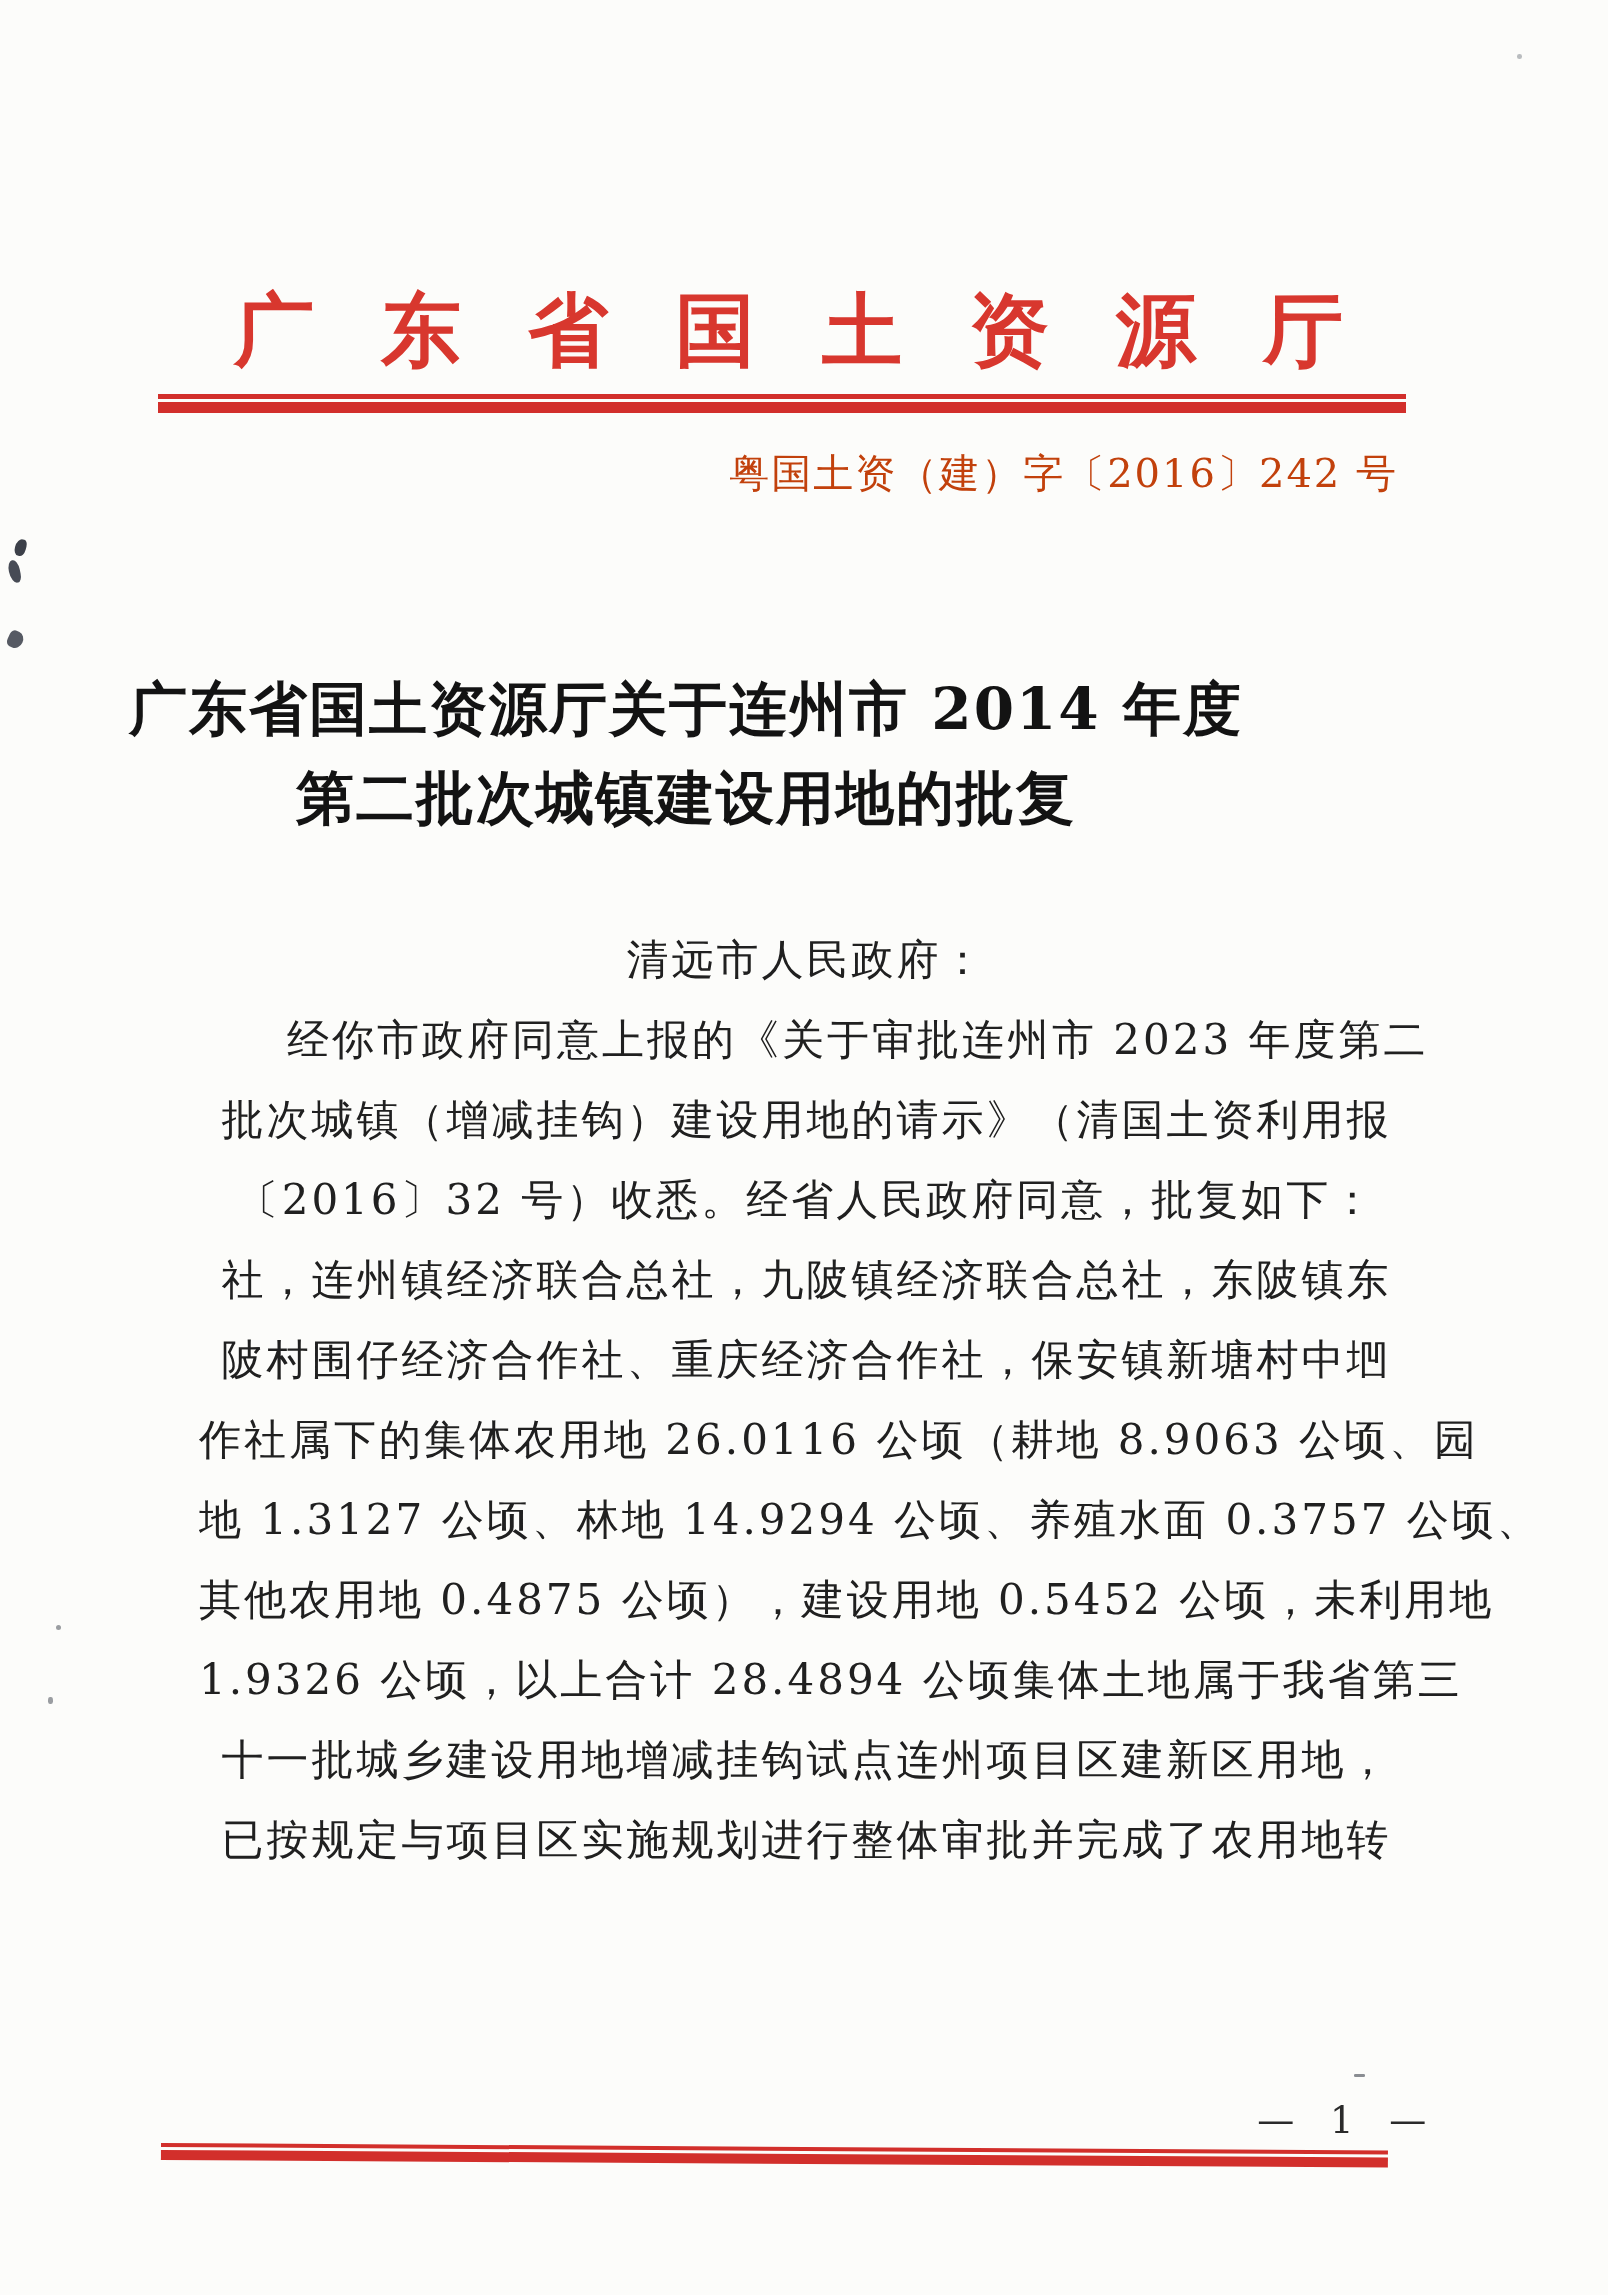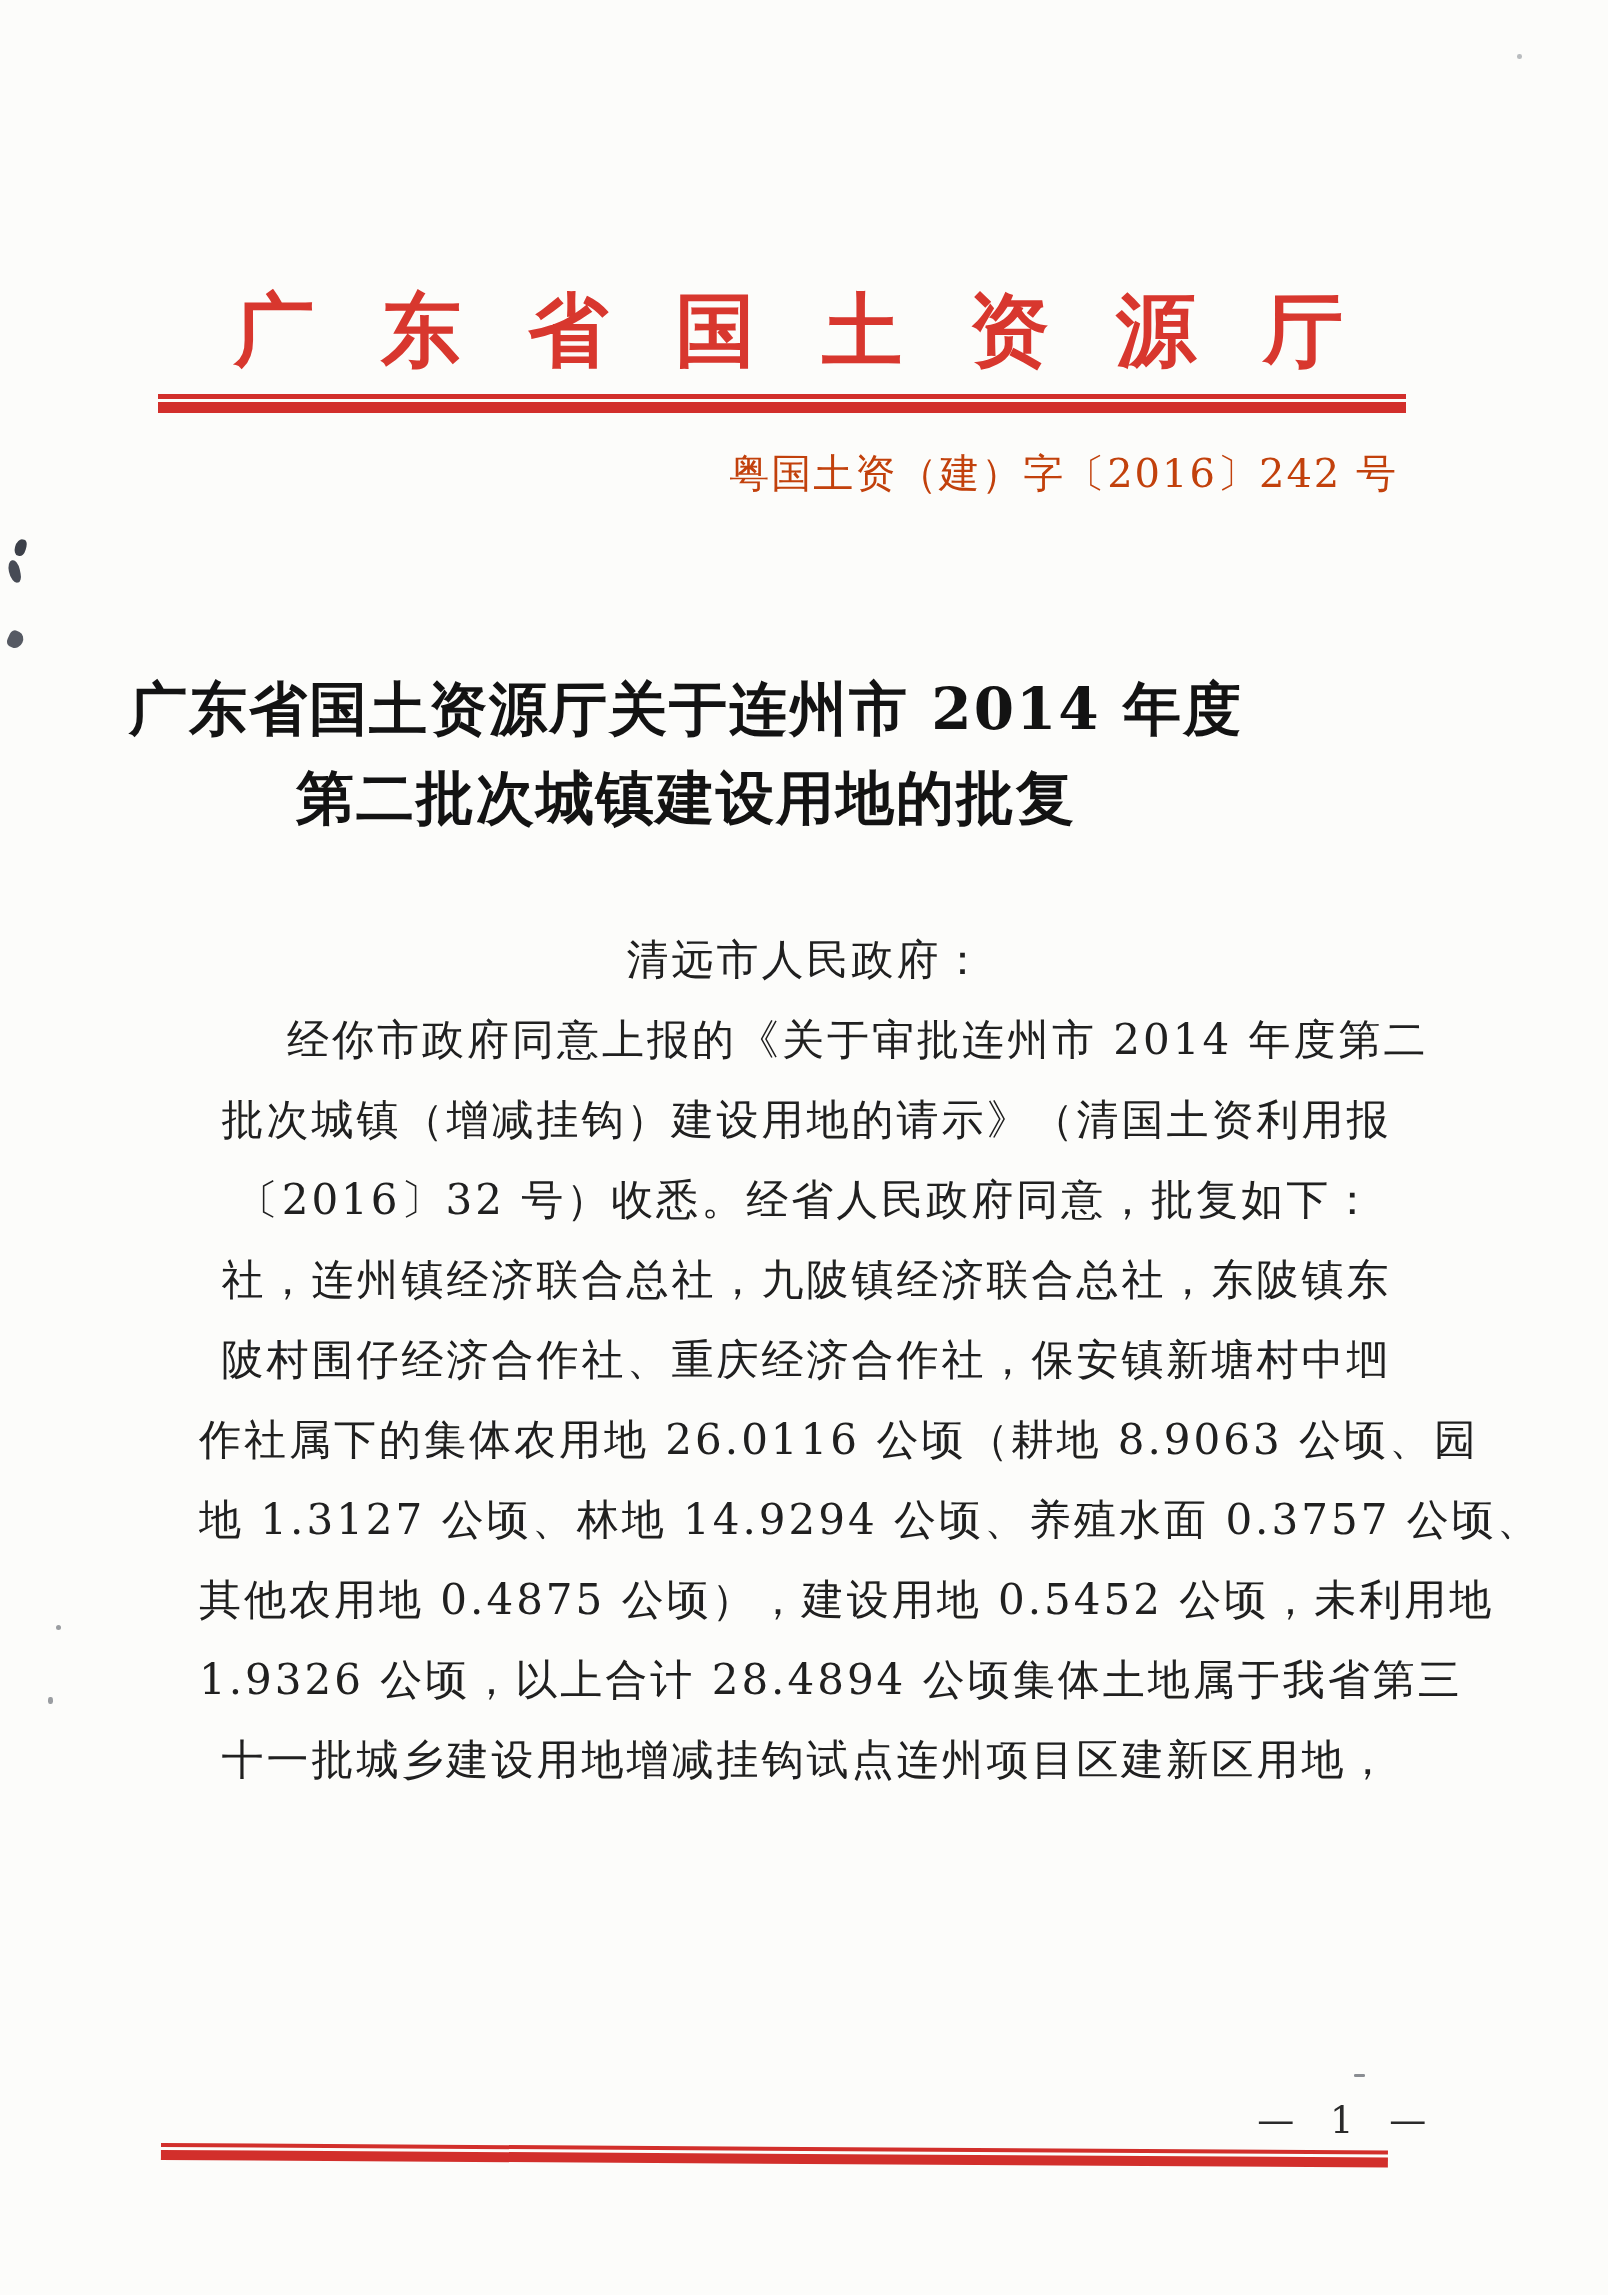--- a/index.html
+++ b/index.html
@@ -144,30 +144,31 @@
 
   <div class="doc-number">粤国土资（建）字〔2016〕242 号</div>
 
   <div class="doc-title">
     <div class="t-line">广东省国土资源厅关于连州市 2014 年度</div>
     <div class="t-line">第二批次城镇建设用地的批复</div>
   </div>
 
   <div class="body-block">
     <div class="body-line">清远市人民政府：</div>
-    <div class="body-line indent">经你市政府同意上报的《关于审批连州市 2014 年度第二</div>
+    <div class="body-line indent">经你市政府同意上报的《关于审批连州市 2023 年度第二</div>
     <div class="body-line">批次城镇（增减挂钩）建设用地的请示》（清国土资利用报</div>
     <div class="body-line">〔2016〕32 号）收悉。经省人民政府同意，批复如下：</div>
     <div class="body-line">社，连州镇经济联合总社，九陂镇经济联合总社，东陂镇东</div>
     <div class="body-line">陂村围仔经济合作社、重庆经济合作社，保安镇新塘村中垇</div>
     <div class="body-line">作社属下的集体农用地 26.0116 公顷（耕地 8.9063 公顷、园</div>
     <div class="body-line">地 1.3127 公顷、林地 14.9294 公顷、养殖水面 0.3757 公顷、</div>
     <div class="body-line">其他农用地 0.4875 公顷），建设用地 0.5452 公顷，未利用地</div>
     <div class="body-line">1.9326 公顷，以上合计 28.4894 公顷集体土地属于我省第三</div>
     <div class="body-line">十一批城乡建设用地增减挂钩试点连州项目区建新区用地，</div>
+    <div class="body-line">已按规定与项目区实施规划进行整体审批并完成了农用地转</div>
   </div>
 
   <div class="page-number">—  1  —</div>
 
   <div class="rule rule-footer">
     <div class="thin"></div>
     <div class="gap"></div>
     <div class="thick"></div>
   </div>
 

